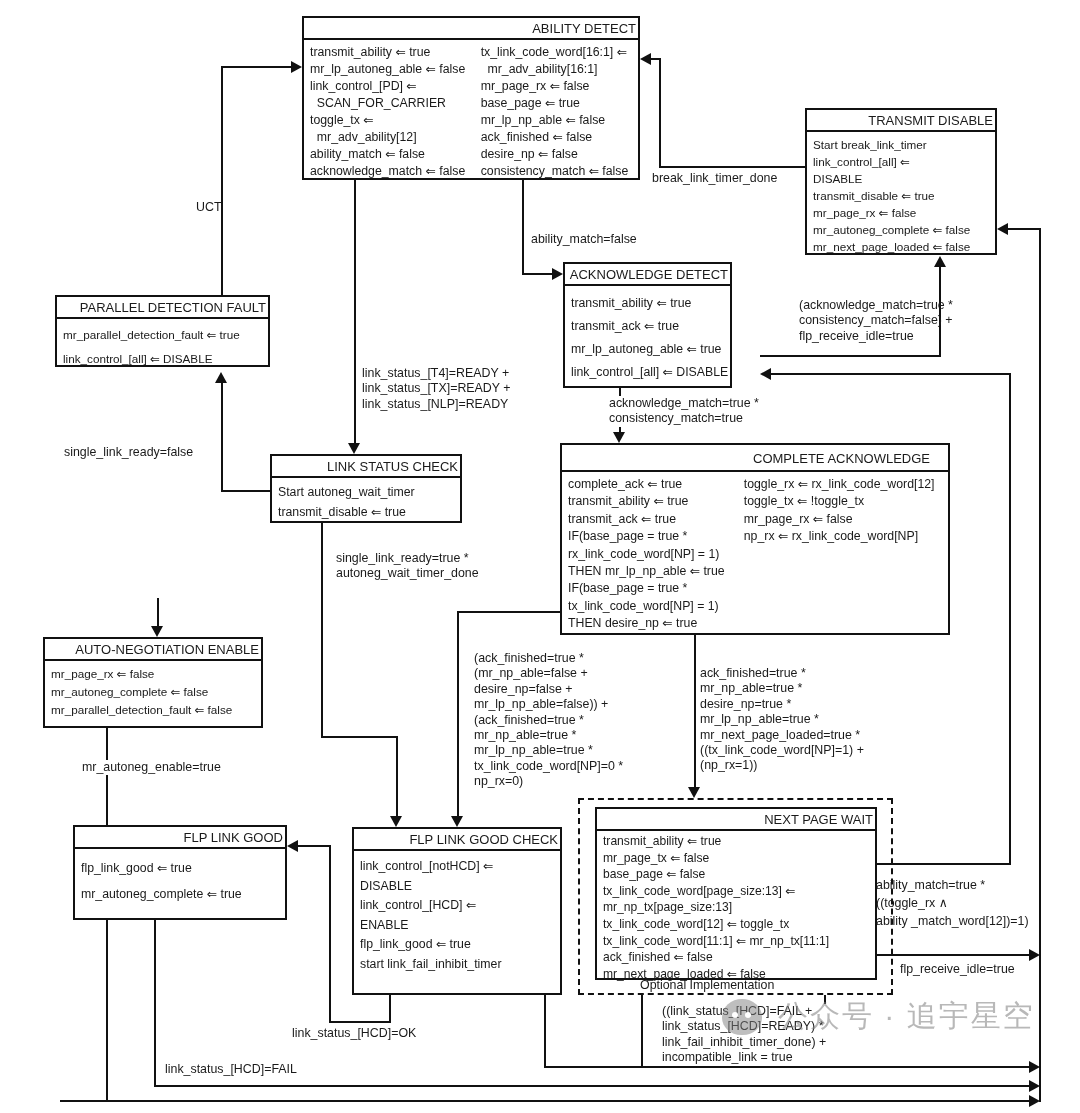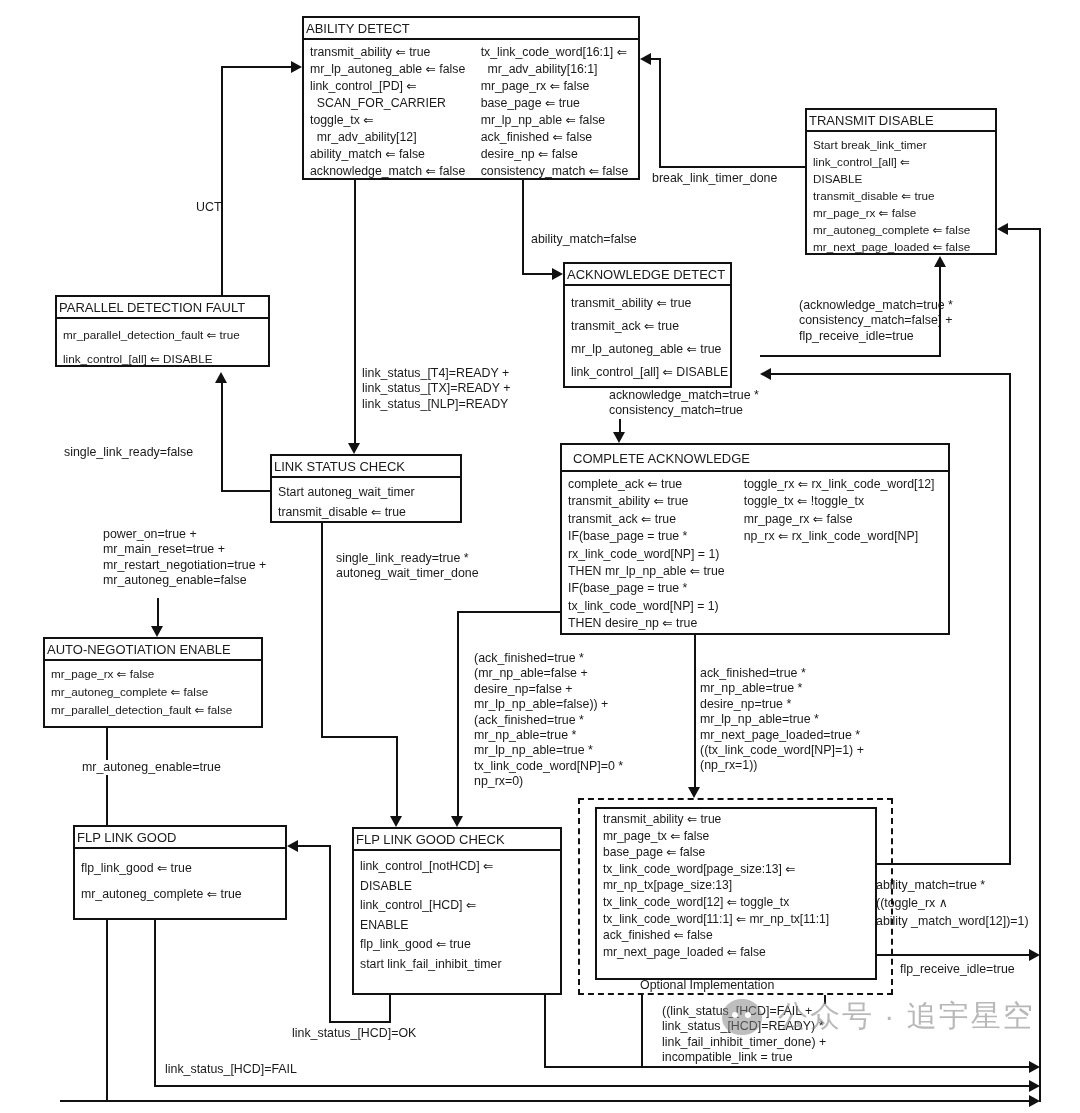--- a/index.html
+++ b/index.html
@@ -1,21 +1,21 @@
 <!DOCTYPE html>
 <html><head>
 <meta charset="utf-8">
 <title>State Diagram</title>
 <style>
   html,body{margin:0;padding:0;background:#fff;}
   .canvas{position:relative;width:1080px;height:1113px;background:#fff;overflow:hidden;
           font-family:"Liberation Sans","DejaVu Sans",sans-serif;color:#1a1a1a;}
   
   .sbox{position:absolute;border:2px solid #111;background:#fff;box-sizing:border-box;}
-  .stitle{text-align:left;border-bottom:2px solid #111;padding:3px 2px 2px;font-size:13px;white-space:pre;}
+  .stitle{text-align:right;border-bottom:2px solid #111;padding:3px 2px 2px;font-size:13px;white-space:pre;}
   .sbody{padding:4px 6px;font-size:12.3px;line-height:17px;white-space:pre;}
   .sbody div{white-space:pre;}
   .two{display:flex;}
   .tight .sbody{font-size:11.7px;}
   
   .hl,.vl{position:absolute;background:#111;}
   .hl{height:2px;}
   .vl{width:2px;}
   .dashbox{position:absolute;border:2px dashed #111;box-sizing:border-box;background:transparent;}
   
@@ -122,21 +122,21 @@
     <div class="stitle">PARALLEL DETECTION FAULT</div>
     <div class="sbody" style="line-height:24px"><div>mr_parallel_detection_fault ⇐ true</div><div>link_control_[all] ⇐ DISABLE</div></div>
   </div>
 
   <div class="sbox" style="left:270px;top:454px;width:192px;height:69px">
     <div class="stitle">LINK STATUS CHECK</div>
     <div class="sbody" style="line-height:20px"><div>Start autoneg_wait_timer</div><div>transmit_disable ⇐ true</div></div>
   </div>
 
   <div class="sbox" style="left:560px;top:443px;width:390px;height:192px">
-    <div class="stitle" style="padding:6px 11px 4px">COMPLETE ACKNOWLEDGE</div>
+    <div class="stitle" style="padding:6px 18px 4px">COMPLETE ACKNOWLEDGE</div>
     <div class="sbody two" style="line-height:17.4px">
       <div style="width:47%"><div>complete_ack ⇐ true</div><div>transmit_ability ⇐ true</div><div>transmit_ack ⇐ true</div><div>IF(base_page = true *</div><div>rx_link_code_word[NP] = 1)</div><div>THEN mr_lp_np_able ⇐ true</div><div>IF(base_page = true *</div><div>tx_link_code_word[NP] = 1)</div><div>THEN desire_np ⇐ true</div></div>
       <div style="width:53%"><div>toggle_rx ⇐ rx_link_code_word[12]</div><div>toggle_tx ⇐ !toggle_tx</div><div>mr_page_rx ⇐ false</div><div>np_rx ⇐ rx_link_code_word[NP]</div></div>
     </div>
   </div>
 
   <div class="sbox tight" style="left:43px;top:637px;width:220px;height:91px">
     <div class="stitle">AUTO-NEGOTIATION ENABLE</div>
     <div class="sbody" style="line-height:18px"><div>mr_page_rx ⇐ false</div><div>mr_autoneg_complete ⇐ false</div><div>mr_parallel_detection_fault ⇐ false</div></div>
   </div>
@@ -146,40 +146,37 @@
     <div class="sbody" style="line-height:26px;padding-top:6px"><div>flp_link_good ⇐ true</div><div>mr_autoneg_complete ⇐ true</div></div>
   </div>
 
   <div class="sbox" style="left:352px;top:827px;width:210px;height:168px">
     <div class="stitle">FLP LINK GOOD CHECK</div>
     <div class="sbody" style="line-height:19.5px;padding-top:6px"><div>link_control_[notHCD] ⇐</div><div>DISABLE</div><div>link_control_[HCD] ⇐</div><div>ENABLE</div><div>flp_link_good ⇐ true</div><div>start link_fail_inhibit_timer</div></div>
   </div>
 
   <div class="dashbox" style="left:578px;top:798px;width:315px;height:197px"></div>
   <div class="sbox" style="left:595px;top:807px;width:282px;height:173px">
+    <div class="stitle">NEXT PAGE WAIT</div>
     <div class="sbody" style="line-height:16.6px;padding:2px 6px;font-size:12.1px"><div>transmit_ability ⇐ true</div><div>mr_page_tx ⇐ false</div><div>base_page ⇐ false</div><div>tx_link_code_word[page_size:13] ⇐</div><div>mr_np_tx[page_size:13]</div><div>tx_link_code_word[12] ⇐ toggle_tx</div><div>tx_link_code_word[11:1] ⇐ mr_np_tx[11:1]</div><div>ack_finished ⇐ false</div><div>mr_next_page_loaded ⇐ false</div></div>
   </div>
   <div class="note" style="left:640px;top:978px">Optional Implementation</div>
 
   <div class="lbl" style="left:196px;top:200px">UCT</div>
   <div class="lbl" style="left:652px;top:171px">break_link_timer_done</div>
   <div class="lbl" style="left:531px;top:232px">ability_match=false</div>
   <div class="lbl" style="left:799px;top:298px">(acknowledge_match=true *
 consistency_match=false) +
 flp_receive_idle=true</div>
-  <div class="lbl bg" style="left:607px;top:388px">acknowledge_match=true *
+  <div class="lbl bg" style="left:607px;top:396px">acknowledge_match=true *
 consistency_match=true</div>
   <div class="lbl" style="left:362px;top:366px">link_status_[T4]=READY +
 link_status_[TX]=READY +
 link_status_[NLP]=READY</div>
   <div class="lbl" style="left:64px;top:445px">single_link_ready=false</div>
-  <div class="lbl" style="left:103px;top:527px">power_on=true +
-mr_main_reset=true +
-mr_restart_negotiation=true +
-mr_autoneg_enable=false</div>
   <div class="lbl" style="left:336px;top:551px">single_link_ready=true *
 autoneg_wait_timer_done</div>
   <div class="lbl bg" style="left:80px;top:760px">mr_autoneg_enable=true</div>
   <div class="lbl" style="left:474px;top:651px">(ack_finished=true *
 (mr_np_able=false +
 desire_np=false +
 mr_lp_np_able=false)) +
 (ack_finished=true *
 mr_np_able=true *
 mr_lp_np_able=true *

